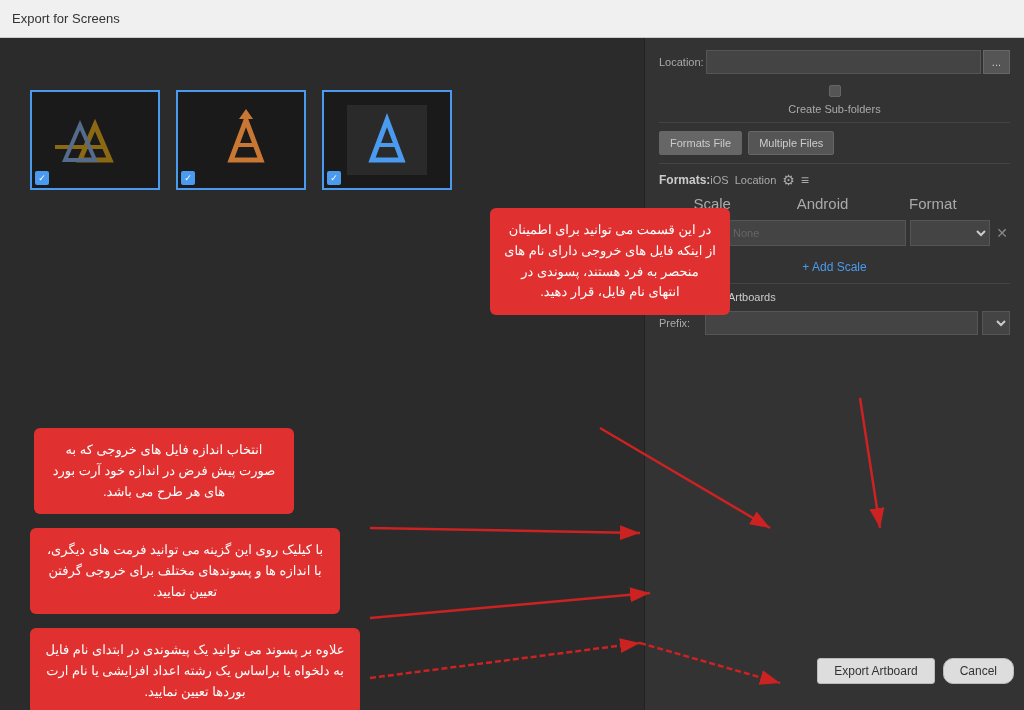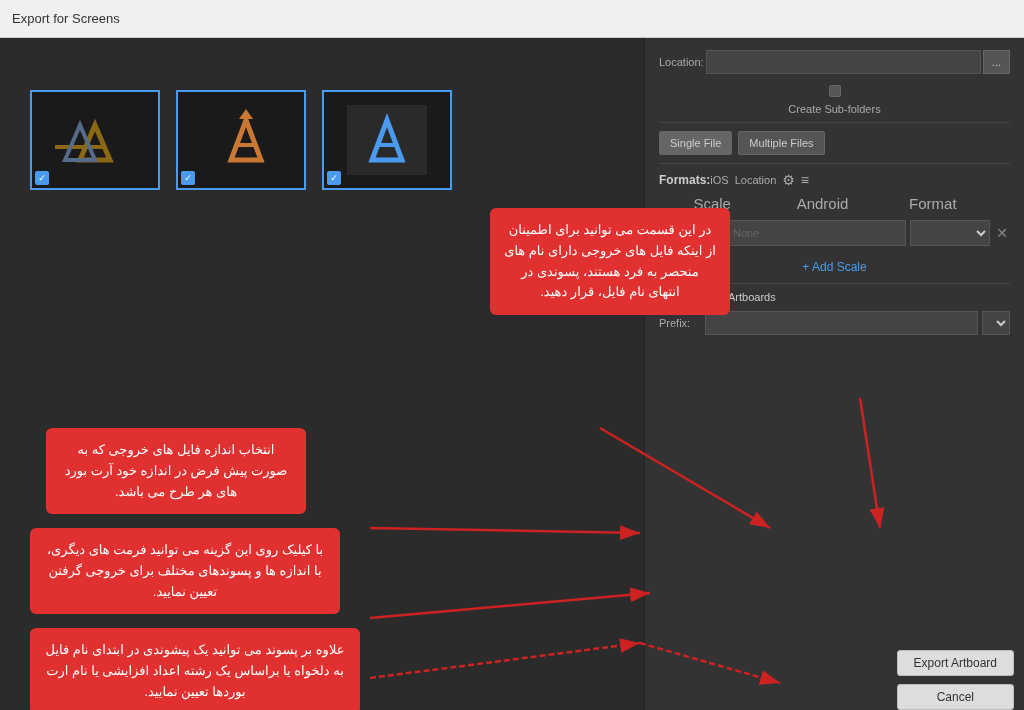--- a/index.html
+++ b/index.html
@@ -290,43 +290,42 @@
       color: #ccc;
       font-size: 11px;
       height: 24px;
       padding: 0 2px;
       width: 28px;
     }
 
     
     .bottom-buttons {
       position: absolute;
-      bottom: 0;
+      bottom: 26px;
       right: 10px;
       display: flex;
       gap: 8px;
-      flex-direction: column;
     }
     .export-btn {
       background: #ddd;
       border: 1px solid #bbb;
       color: #333;
       padding: 5px 16px;
       font-size: 12px;
       cursor: pointer;
       border-radius: 3px;
     }
     .cancel-btn {
       background: #ddd;
       border: 1px solid #bbb;
       color: #333;
       padding: 5px 16px;
       font-size: 12px;
       cursor: pointer;
-      border-radius: 3px;
+      border-radius: 10px;
     }
 
     
     .selection-row {
       padding: 3px 6px;
       display: flex;
       align-items: center;
       gap: 6px;
       margin-bottom: 2px;
     }
@@ -475,21 +474,21 @@
     </div>
 
     <div class="create-sub-folders">
       <div class="checkbox-fake"></div>
       <span style="color:#aaa;font-size:11px;">Create Sub-folders</span>
     </div>
 
     <div class="divider"></div>
 
     <div class="file-options">
-      <button class="file-option-btn active">Single File</button>
+      <button class="file-option-btn active">Formats File</button>
       <button class="file-option-btn">Multiple Files</button>
     </div>
 
     <div class="divider"></div>
 
     <div class="formats-header">
       <span class="formats-label">Formats:</span>
       <div class="ios-android-row">
         <span class="format-platform">iOS</span>
         <span class="format-platform">Location</span>
@@ -564,21 +563,21 @@
 
     <path d="M 860,360 L 880,490" stroke="#cc2222" stroke-width="2.5" fill="none" marker-end="url(#arrowhead)"></path>
 
     <path d="M 370,580 L 650,555" stroke="#cc2222" stroke-width="2.5" fill="none" marker-end="url(#arrowhead)"></path>
 
     <path d="M 370,640 L 640,605" stroke="#cc2222" stroke-width="2.5" fill="none" stroke-dasharray="6,3" marker-end="url(#arrowhead)"></path>
 
     <path d="M 640,605 L 780,645" stroke="#cc2222" stroke-width="2.5" fill="none" stroke-dasharray="6,3" marker-end="url(#arrowhead)"></path>
   </svg>
 
-  <div class="callout" style="left: 46px; top: 390px; width: 260px;">
+  <div class="callout" style="left: 34px; top: 390px; width: 260px;">
     <span>انتخاب اندازه فایل های خروجی که به صورت پیش فرض در اندازه خود آرت بورد های هر طرح می باشد.</span>
   </div>
 
   <div class="callout" style="left: 490px; top: 170px; width: 240px;">
     <span>در این قسمت می توانید برای اطمینان از اینکه فایل های خروجی دارای نام های منحصر به فرد هستند، پسوندی در انتهای نام فایل، قرار دهید.</span>
   </div>
 
 
   <div class="callout" style="left: 30px; top: 490px; width: 310px;">
     <span>با کیلیک روی این گزینه می توانید فرمت های دیگری، با اندازه ها و پسوندهای مختلف برای خروجی گرفتن تعیین نمایید.</span>

